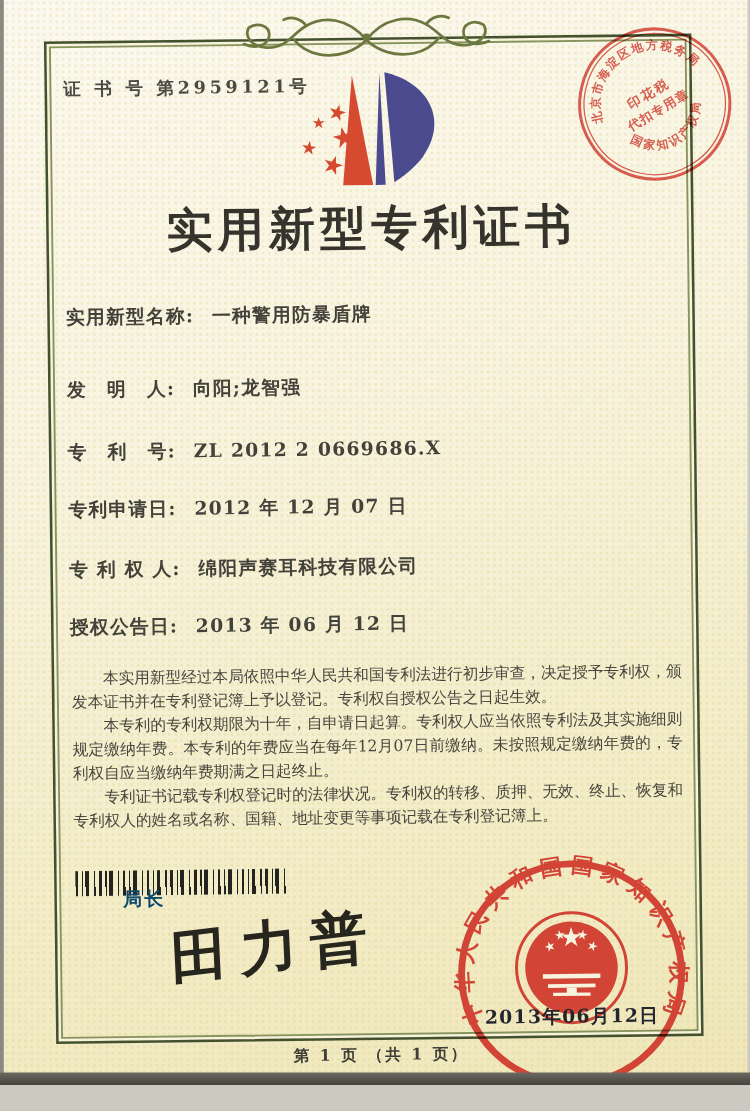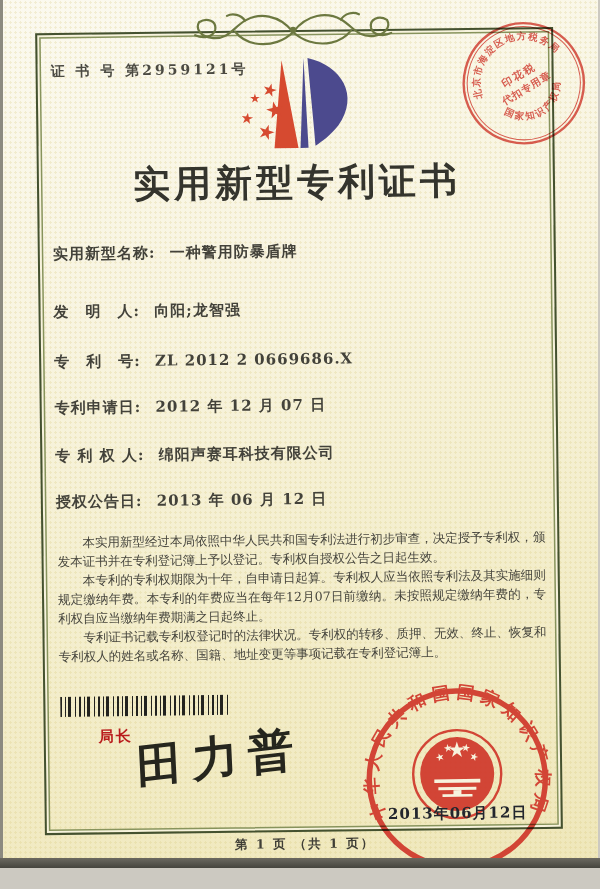--- a/index.html
+++ b/index.html
@@ -42,21 +42,21 @@
     position:absolute;left:56px;width:488px;top:530px;z-index:2;
     font-size:12.5px;line-height:19px;color:#47463e;text-align:justify;
   }
   .body-text p{margin:0;text-indent:2em;}
   .barcode{
     position:absolute;left:57px;top:694px;width:170px;height:20px;z-index:2;
     background:repeating-linear-gradient(90deg,
       #23231f 0 2px,transparent 2px 5px,#23231f 5px 6px,transparent 6px 8px,
       #23231f 8px 11px,transparent 11px 15px,#23231f 15px 16px,transparent 16px 19px);
   }
-  .director-label{position:absolute;left:95px;top:725px;z-index:2;font-size:15px;font-weight:600;color:#b91c1c;letter-spacing:2px;}
+  .director-label{position:absolute;left:95px;top:708px;z-index:2;font-size:15px;font-weight:600;color:#0c4a6e;letter-spacing:2px;}
   .signature{
     position:absolute;left:132px;top:726px;z-index:3;
     font-size:46px;font-weight:700;color:#26261e;letter-spacing:10px;
     transform:rotate(-6deg) skewX(-4deg);
   }
   .seal{position:absolute;left:358px;top:686px;width:190px;height:190px;z-index:5;mix-blend-mode:multiply;opacity:0.93;}
   .seal-date{
     position:absolute;left:368px;top:806px;width:170px;z-index:6;text-align:center;
     font-size:15px;font-weight:700;color:#23262e;letter-spacing:1px;
   }

